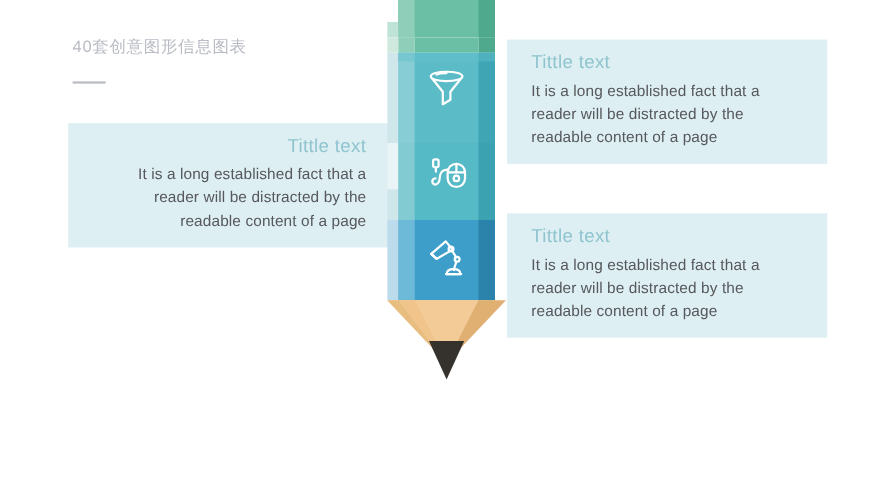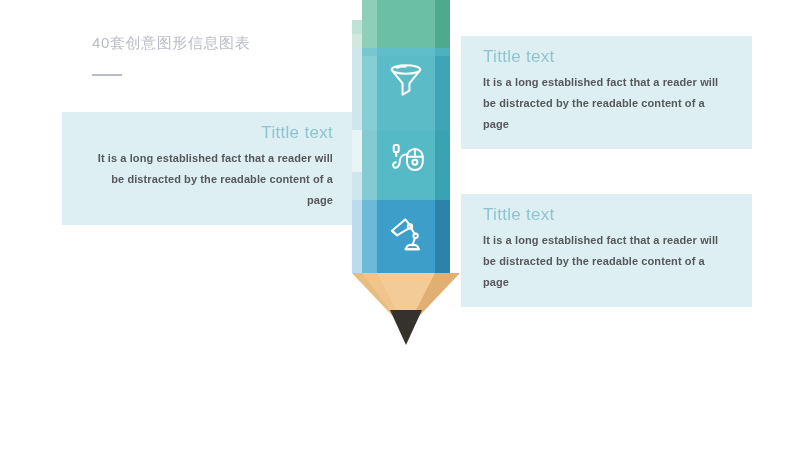--- a/index.html
+++ b/index.html
@@ -18,21 +18,20 @@
     inset: 0;
     background: #ffffff;
   }
 
   
   .title-block {
     position: absolute;
     left: 66px;
     top: 32px;
     width: 300px;
-    margin-left: 26px;
   }
   .deck-title {
     font-size: 15px;
     color: #b9bcc4;
     letter-spacing: 0.6px;
     line-height: 22px;
     white-space: nowrap;
   }
   .title-rule {
     margin-top: 20px;
@@ -48,25 +47,24 @@
     padding: 12px 22px 14px 22px;
   }
   .panel-title {
     font-size: 17px;
     color: #8fc4cf;
     line-height: 18px;
     margin-bottom: 6px;
     letter-spacing: 0.3px;
   }
   .panel-body {
-    font-size: 11px;
+    font-size: 14px;
     color: #56585c;
     line-height: 21px;
     letter-spacing: 0.1px;
-    font-weight: bold;
   }
 
   .panel-right-1 { left: 461px; top: 36px;  width: 291px; }
   .panel-left-1  { left: 62px;  top: 112px; width: 293px; text-align: right; }
   .panel-right-2 { left: 461px; top: 194px; width: 291px; }
 
   
   .pencil {
     position: absolute;
     left: 352px;

